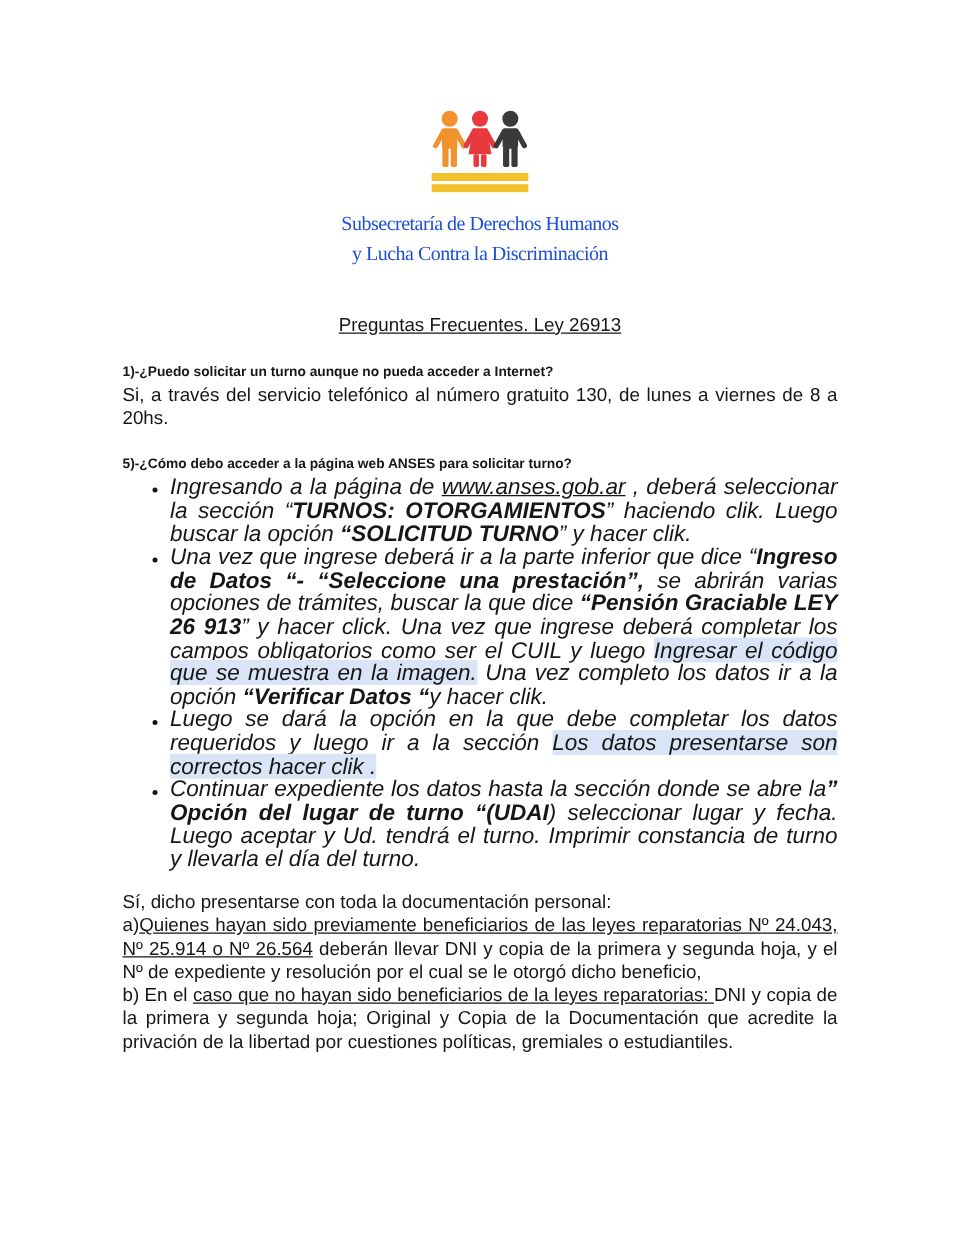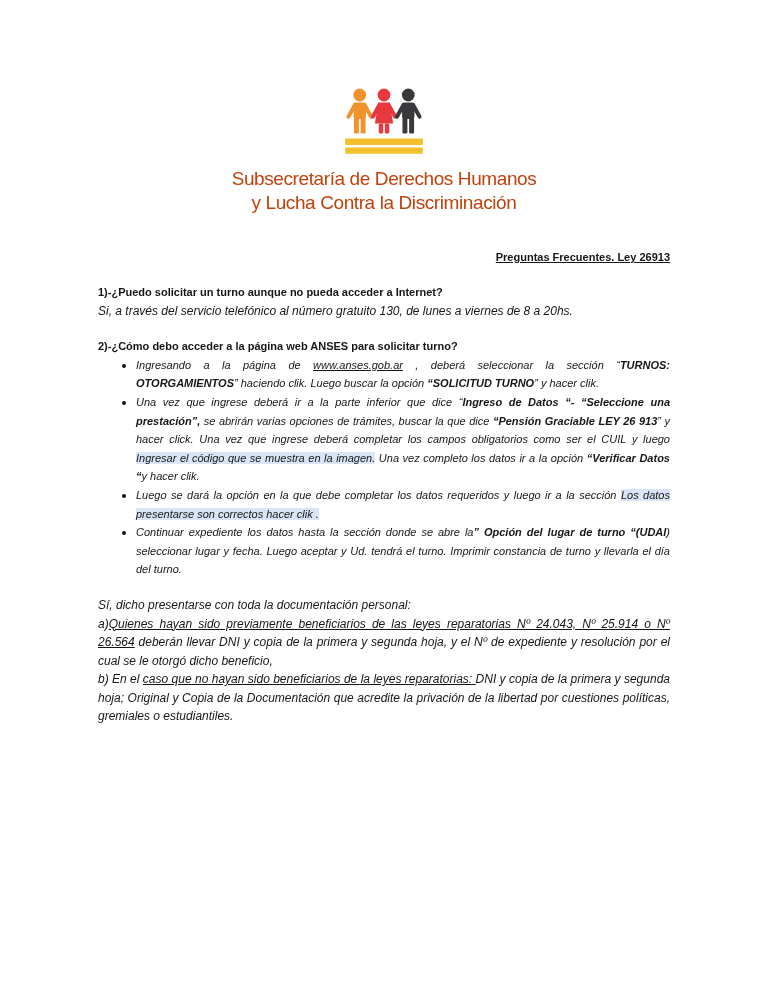--- a/index.html
+++ b/index.html
@@ -14,57 +14,56 @@
     width: 768px;
     min-height: 994px;
     padding: 88px 98px 40px 98px;
     background: #ffffff;
   }
   
   .logo-block { text-align: center; }
   .logo-figures { display: inline-block; }
   .org-name {
     margin-top: 9px;
-    font-family: Liberation Sans, sans-serif;
-    font-size: 19px;
+    font-family: Liberation Serif, serif;
+    font-size: 16px;
     line-height: 23.5px;
     letter-spacing: -0.4px;
-    color: #c2410c;
+    color: #1d4ed8;
   }
   
   .doc-title {
     margin: 37px 0 20px 0;
-    text-align: right;
-    font-size: 11px;
-    font-weight: bold;
+    text-align: center;
+    font-size: 15px;
+    font-weight: normal;
   }
   .doc-title .u { text-decoration: underline; }
   
   .sec { margin-top: 17px; }
   .sec:first-of-type { margin-top: 0; }
   p.q {
     font-weight: bold;
     font-size: 11px;
     line-height: 18.6px;
     text-align: justify;
   }
   p.a, p.body-line {
-    font-style: italic;
-    font-size: 12px;
+    font-size: 15px;
     line-height: 18.6px;
     text-align: justify;
   }
   ul.bullets {
     margin: 0;
     padding-left: 38px;
     list-style: disc outside;
   }
   ul.bullets li {
     font-style: italic;
-    font-size: 11px;
+    font-size: 18px;
     line-height: 18.6px;
     text-align: justify;
   }
   ul.bullets li::marker { color: #161616; font-size: 12px; }
   .seg-b { font-weight: bold; }
   .seg-u { text-decoration: underline; }
   .seg-hl { background: var(--highlight, #D9E5F6); }
 </style>
 </head>
 <body>
@@ -113,21 +112,21 @@
   </div>
 
   <h1 class="doc-title"><span class="u">Preguntas Frecuentes. Ley 26913</span></h1>
 
   <section class="sec">
     <p class="q">1)-¿Puedo solicitar un turno aunque no pueda acceder a Internet?</p>
     <p class="a">Si, a través del servicio telefónico al número gratuito 130, de lunes a viernes de 8 a 20hs.</p>
   </section>
 
   <section class="sec">
-    <p class="q">2)-¿Cómo debo acceder a la página web ANSES para solicitar turno?</p>
+    <p class="q">5)-¿Cómo debo acceder a la página web ANSES para solicitar turno?</p>
     <ul class="bullets">
       <li><span>Ingresando a la página de </span><span class="seg-u">www.anses.gob.ar</span><span> , deberá seleccionar la sección “</span><span class="seg-b">TURNOS: OTORGAMIENTOS</span><span>” haciendo clik. Luego buscar la opción </span><span class="seg-b">“SOLICITUD TURNO</span><span>” y hacer clik.</span></li>
       <li><span>Una vez que ingrese deberá ir a la parte inferior que dice “</span><span class="seg-b">Ingreso de Datos “- “Seleccione una prestación”,</span><span> se abrirán varias opciones de trámites, buscar la que dice </span><span class="seg-b">“Pensión Graciable LEY 26 913</span><span>” y hacer click. Una vez que ingrese deberá completar los campos obligatorios como ser el CUIL y luego </span><span class="seg-hl">Ingresar el código que se muestra en la imagen.</span><span> Una vez completo los datos ir a la opción </span><span class="seg-b">“Verificar Datos “</span><span>y hacer clik.</span></li>
       <li><span>Luego se dará la opción en la que debe completar los datos requeridos y luego ir a la sección </span><span class="seg-hl">Los datos presentarse son correctos hacer clik .</span></li>
       <li><span>Continuar expediente los datos hasta la sección donde se abre la</span><span class="seg-b">” Opción del lugar de turno “(UDAI</span><span>) seleccionar lugar y fecha. Luego aceptar y Ud. tendrá el turno. Imprimir constancia de turno y llevarla el día del turno.</span></li>
     </ul>
   </section>
 
   <section class="sec">
     <p class="a">Sí, dicho presentarse con toda la documentación personal:</p>

